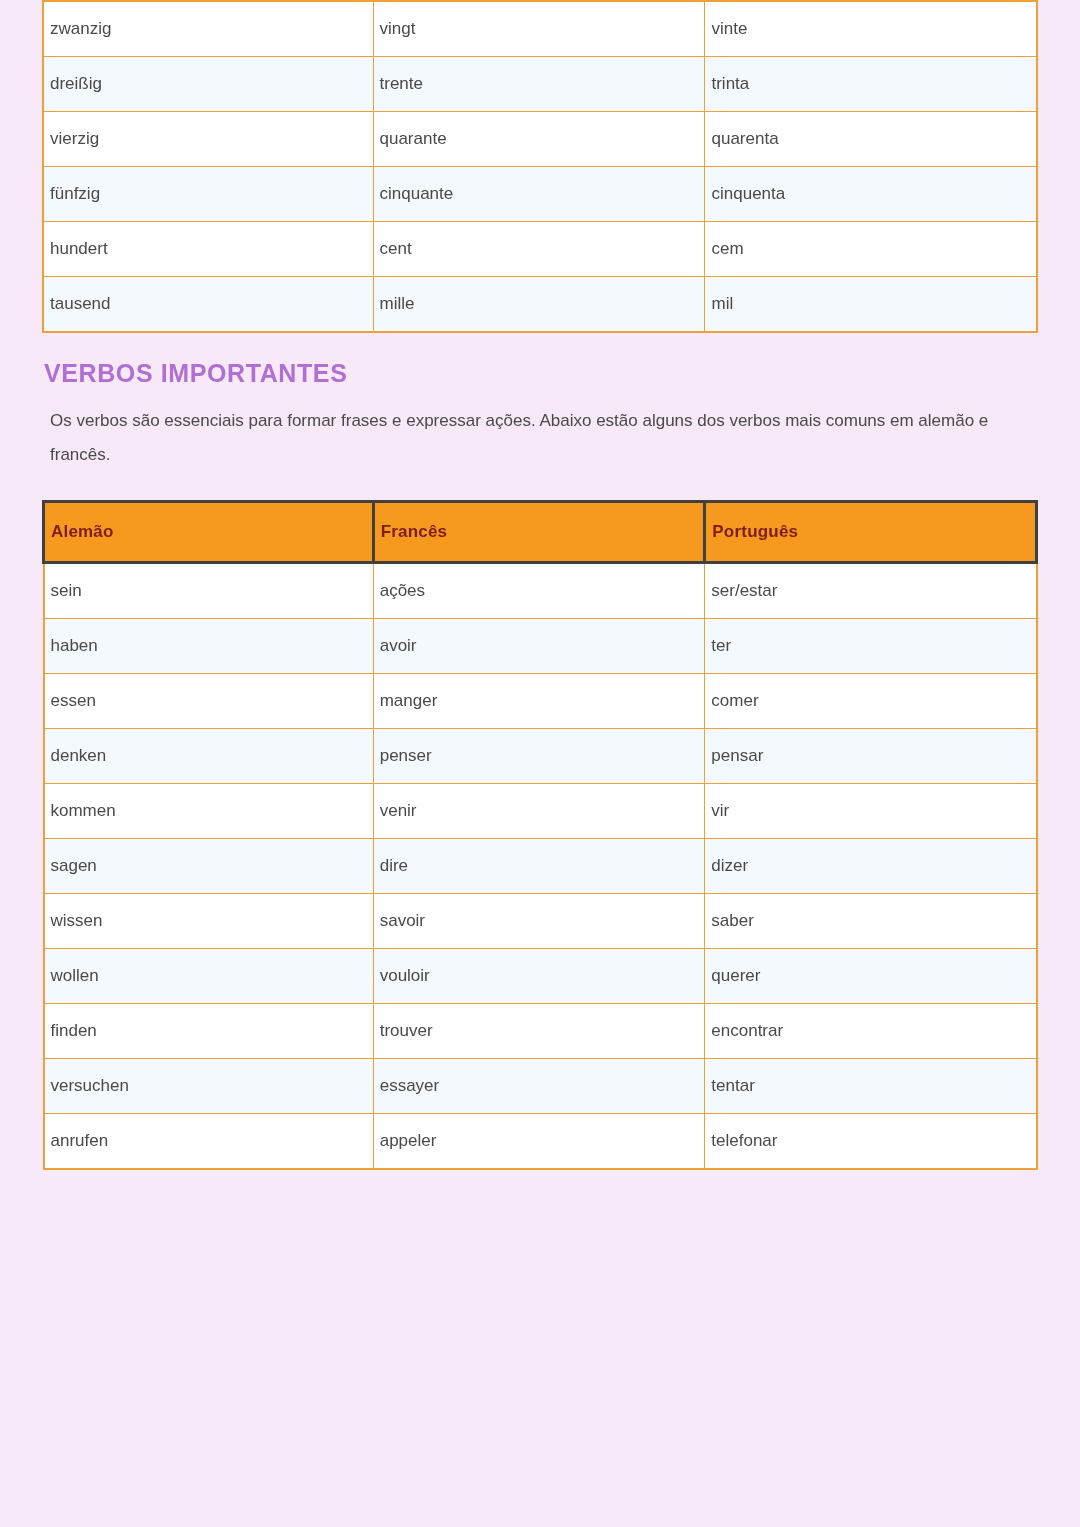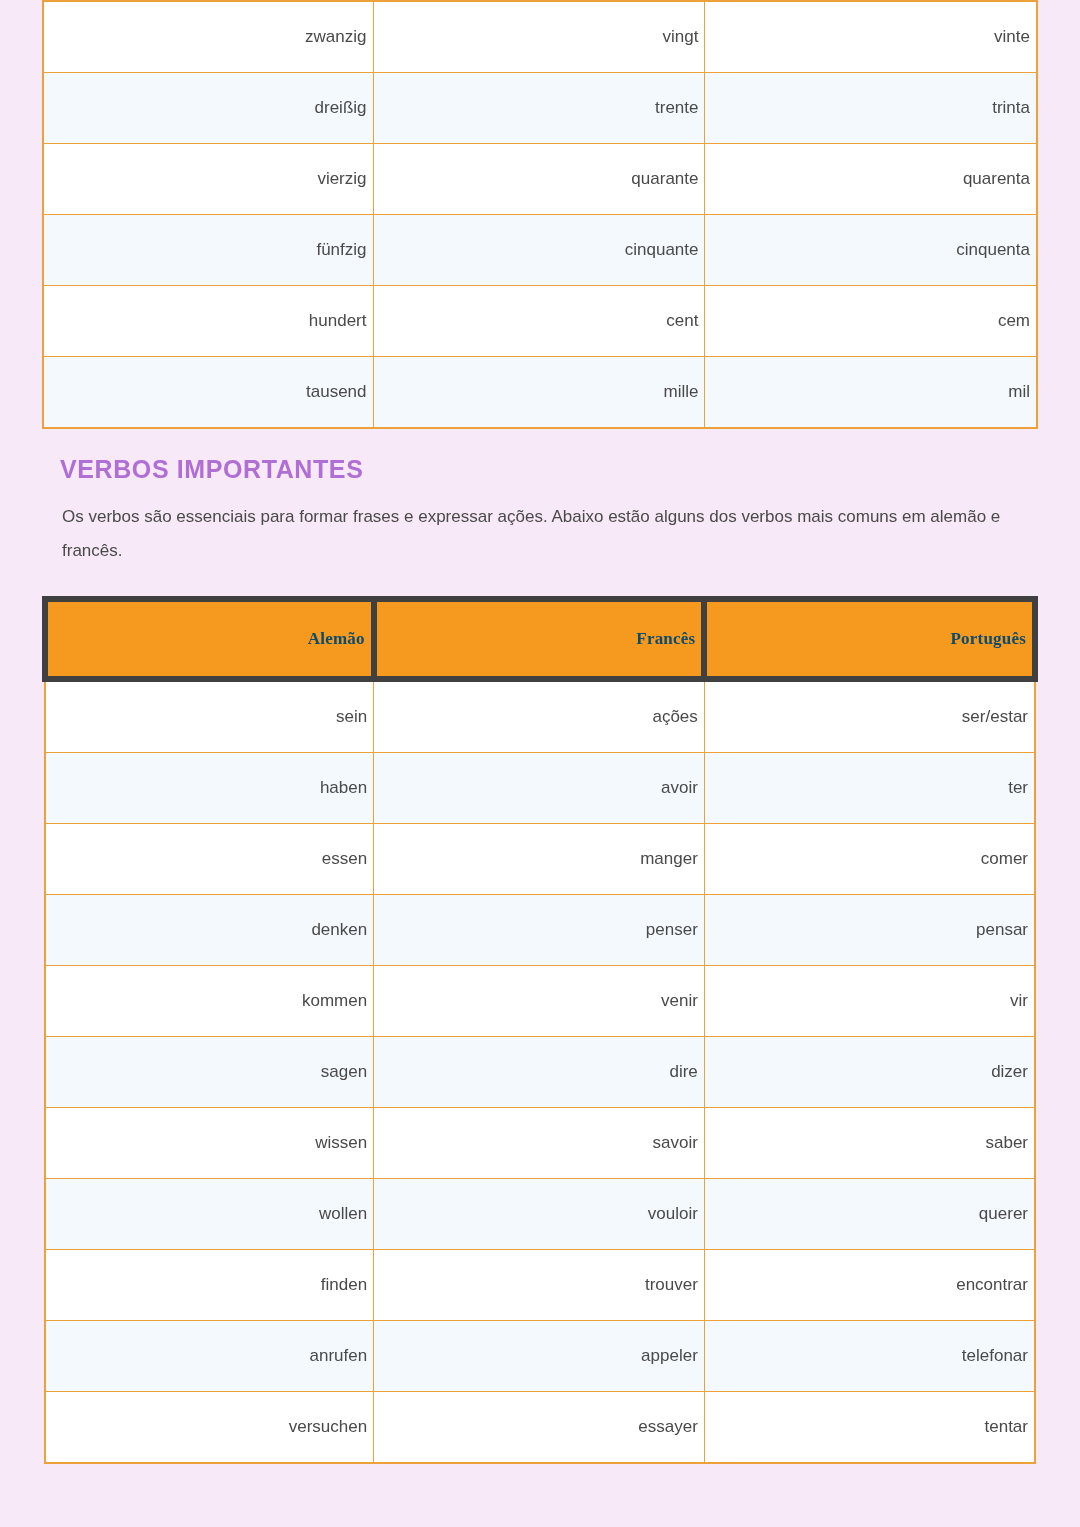--- a/index.html
+++ b/index.html
@@ -25,65 +25,64 @@
   
   table.vocab {
     width: 996px;
     border-collapse: collapse;
     table-layout: fixed;
     border: 2px solid #eda13a;
   }
   table.vocab td,
   table.vocab th {
     border: 1px solid #eda13a;
-    text-align: right;
+    text-align: left;
     font-size: 17px;
     font-weight: 400;
     color: #4a4a4a;
     height: 54px;
-    padding: 8px 6px;
+    padding: 0 6px;
     background: #f4f9fd;
     margin-top: 40px;
   }
   table.vocab tr:nth-child(odd) td {
     background: #ffffff;
   }
   table.vocab thead th {
     background: #f59a1e;
-    color: #0c4a6e;
+    color: #7f1d1d;
     font-size: 17px;
     font-weight: 700;
     letter-spacing: .2px;
     height: 58px;
-    border: 6px solid #404040;
-    font-family: Liberation Serif, serif;
+    border: 3px solid #404040;
   }
   col.c1 { width: 33.2%; }
   col.c2 { width: 33.4%; }
   col.c3 { width: 33.4%; }
 
   
   .table-top {
     margin-top: 0;
     border-top: 2px solid #eda13a;
   }
 
   
   h2.section-title {
     font-size: 25px;
     font-weight: 700;
     color: #b06fd4;
     letter-spacing: .6px;
-    margin: 26px 0 0 18px;
+    margin: 26px 0 0 2px;
   }
   p.section-text {
     font-size: 17px;
     line-height: 34px;
     color: #4a4a4a;
-    margin: 16px 0 0 20px;
+    margin: 16px 0 0 8px;
     width: 950px;
   }
   .spacer-before-table2 { height: 28px; }
 </style>
 </head>
 <body>
 
 <div class="page">
 
   <table class="vocab table-top">
@@ -185,25 +184,25 @@
           <td>wollen</td>
           <td>vouloir</td>
           <td>querer</td>
         </tr>
         <tr>
           <td>finden</td>
           <td>trouver</td>
           <td>encontrar</td>
         </tr>
         <tr>
+          <td>versuchen</td>
+          <td>essayer</td>
+          <td>tentar</td>
+        </tr>
+        <tr>
           <td>anrufen</td>
           <td>appeler</td>
           <td>telefonar</td>
         </tr>
-        <tr>
-          <td>versuchen</td>
-          <td>essayer</td>
-          <td>tentar</td>
-        </tr>
       </tbody>
   </table>
 
 </div>
 
 </body></html>

